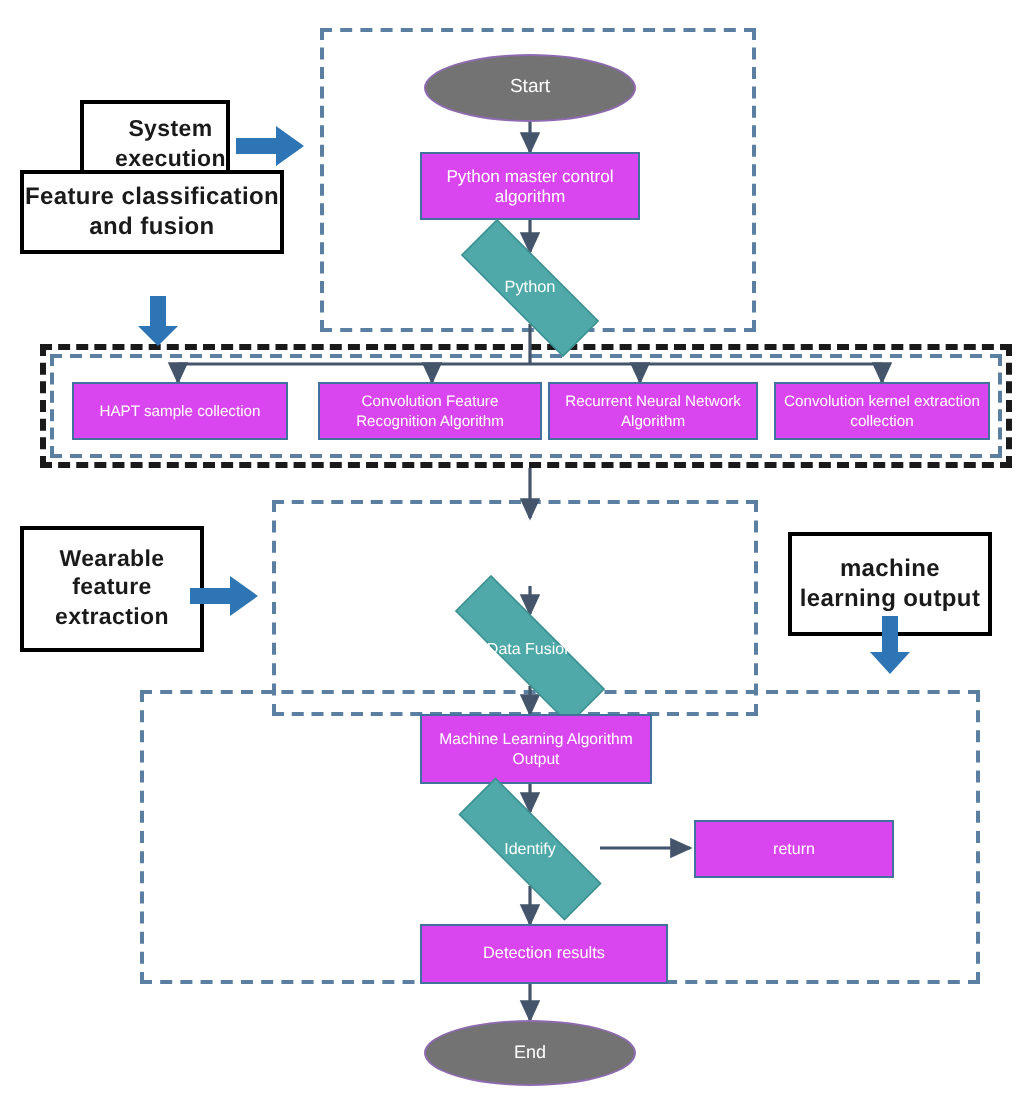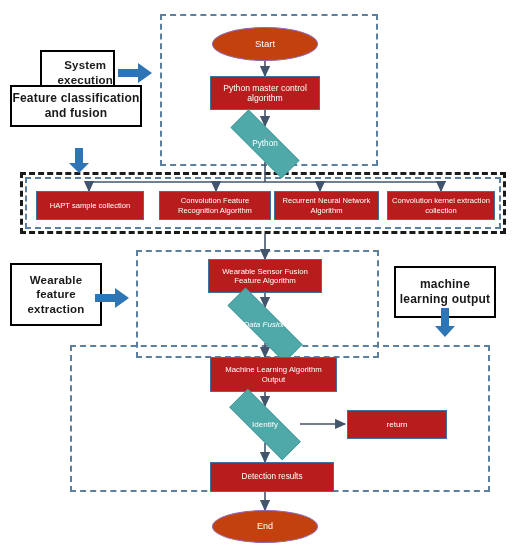--- a/index.html
+++ b/index.html
@@ -45,25 +45,25 @@
     box-sizing: border-box;
     display: flex;
     align-items: center;
     justify-content: center;
     text-align: center;
     color: #ffffff;
     line-height: 1.2;
     padding: 2px 4px;
   }
   .rect {
-    background: #b91c1c;
+    background: #d946ef;
     border: 1px solid #41719c;
   }
   .oval {
-    background: #c2410c;
+    background: #737373;
     border: 1px solid #8e6bb0;
     border-radius: 50%;
   }
   .diamond-wrap {
     position: absolute;
     display: flex;
     align-items: center;
     justify-content: center;
   }
   .diamond-shape {
@@ -218,30 +218,27 @@
   </div>
 
   <div class="node rect" style="left:274px; top:191px; width:105px; height:29px; font-size:7.6px;">
     <span>Recurrent Neural Network Algorithm</span>
   </div>
 
   <div class="node rect" style="left:387px; top:191px; width:108px; height:29px; font-size:7.6px;">
     <span>Convolution kernel extraction collection</span>
   </div>
 
-  <div class="node rect" style="left:208px; top:259px; width:114px; height:34px; font-size:7.8px;">
-    <span>Wearable Sensor Fusion Feature Algorithm</span>
-  </div>
 
   <div class="diamond-wrap" style="left:208px; top:307px; width:114px; height:36px;">
     <div class="diamond-shape"></div>
-    <span class="diamond-text" style="font-size:8px;font-style:italic;">Data Fusion</span>
-  </div>
-
-  <div class="node rect" style="left:210px; top:357px; width:127px; height:35px; font-size:7.8px;">
+    <span class="diamond-text" style="font-size:8px;">Data Fusion</span>
+  </div>
+
+  <div class="node rect" style="left:210px; top:357px; width:116px; height:35px; font-size:7.8px;">
     <span>Machine Learning Algorithm Output</span>
   </div>
 
   <div class="diamond-wrap" style="left:212px; top:406px; width:106px; height:37px;">
     <div class="diamond-shape"></div>
     <span class="diamond-text" style="font-size:8px;">Identify</span>
   </div>
 
   <div class="node rect" style="left:347px; top:410px; width:100px; height:29px; font-size:8px;">
     <span>return</span>

